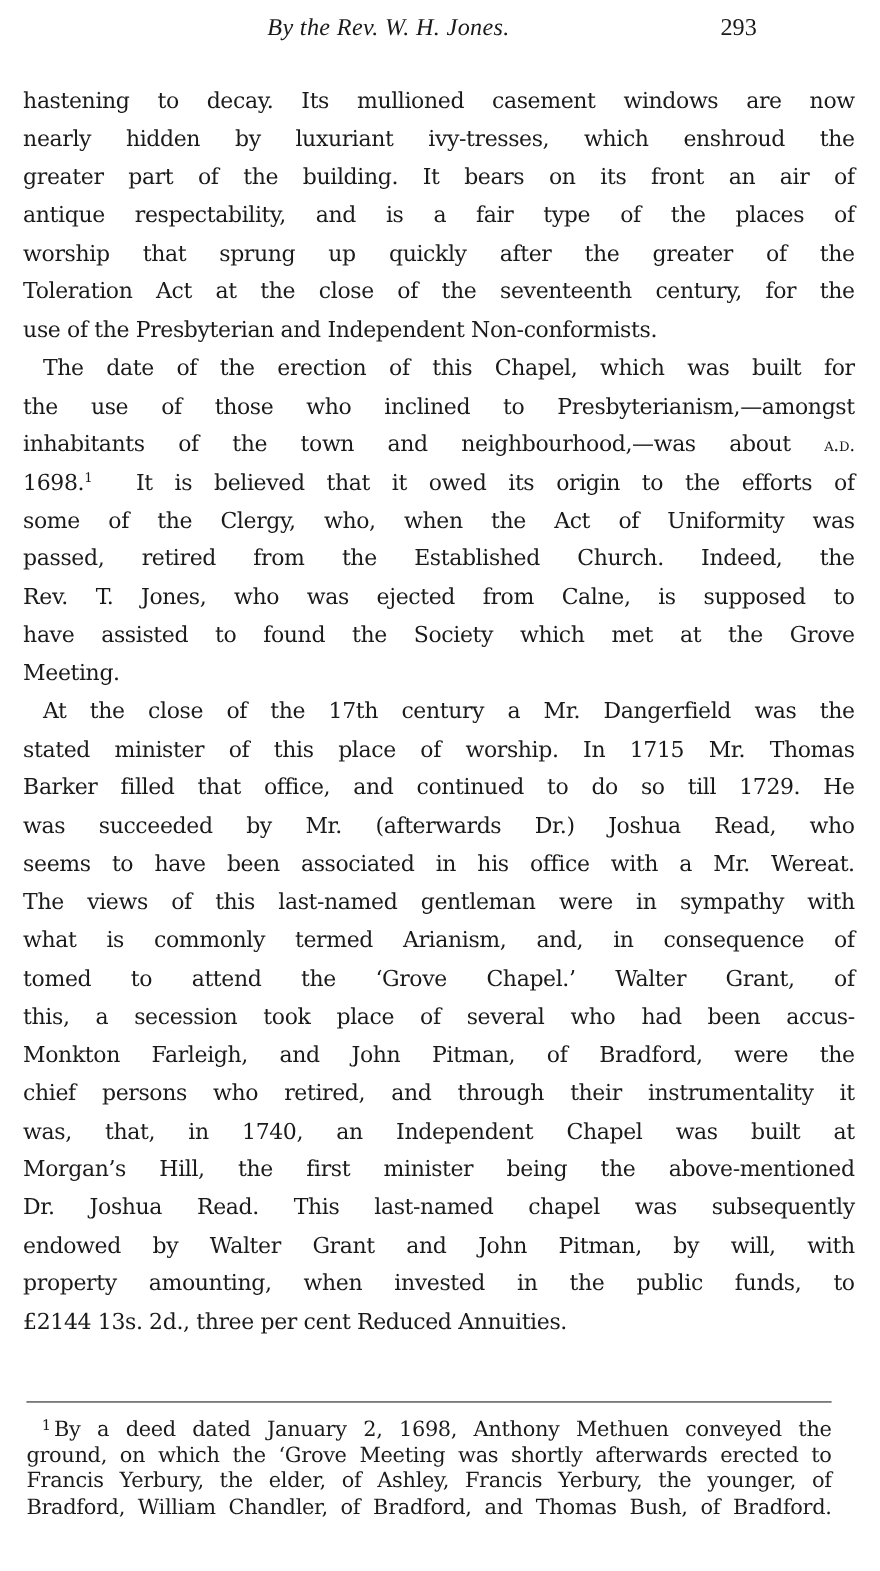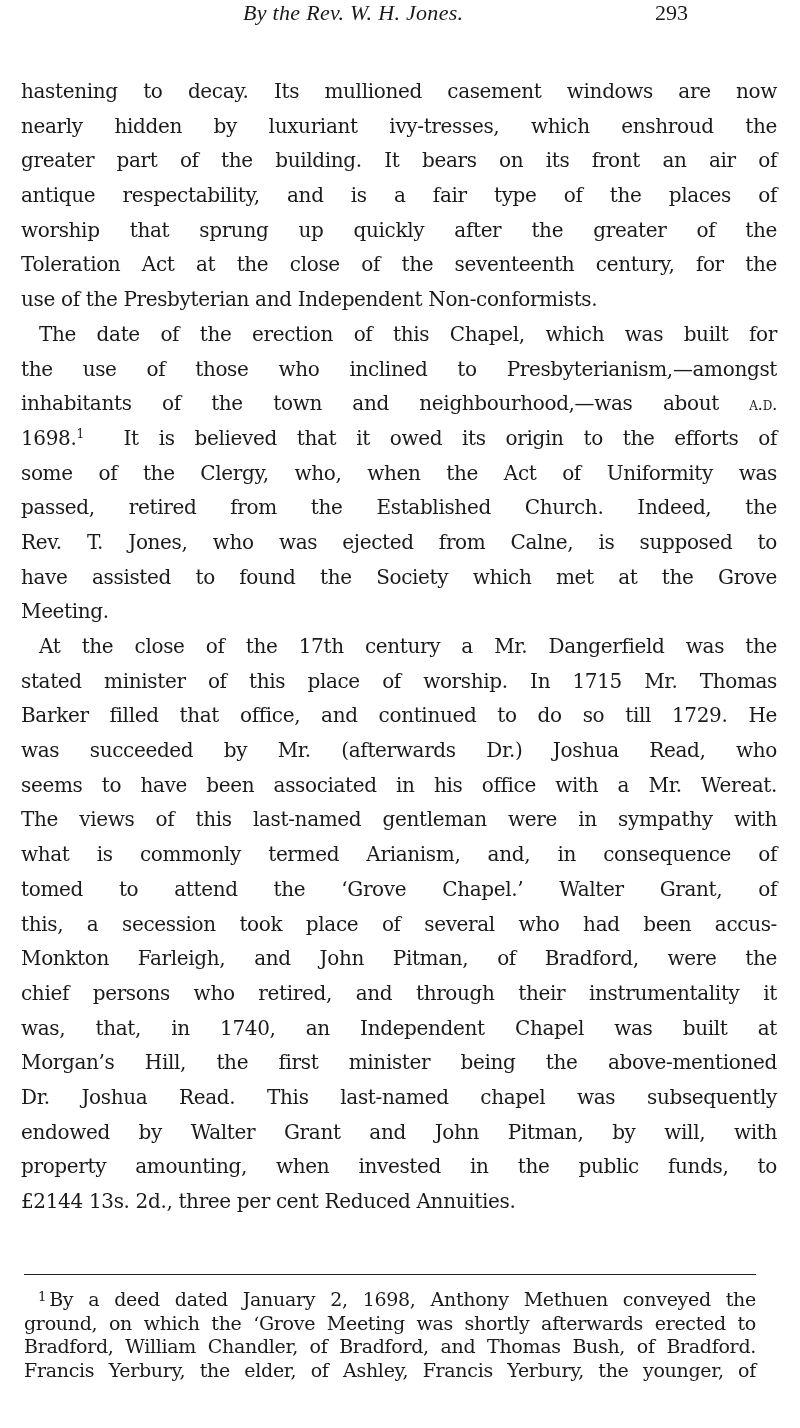--- a/index.html
+++ b/index.html
@@ -10,21 +10,21 @@
     body {
       width: 800px;
       height: 1428px;
       position: relative;
       overflow: hidden;
       color: #1a1a1a;
       font-family: "DejaVu Serif", "Liberation Serif", serif;
     }
     .running-head {
       position: absolute;
-      top: 0;
+      top: 12px;
       left: 0;
       width: 712px;
       height: 36px;
     }
     .running-title {
       position: absolute;
       left: 243px;
       top: 0;
       font-style: italic;
       font-size: 22px;
@@ -157,16 +157,16 @@
     <span class="line last">£2144 13s. 2d., three per cent Reduced Annuities.</span>
   </div>
 </main>
 
 <div class="rule"></div>
 
 <section class="footnotes">
   <div>
     <span class="fline indent"><span class="fn-mark">1</span><span>By a deed dated January 2, 1698, Anthony Methuen conveyed the</span></span>
     <span class="fline">ground, on which the ‘Grove Meeting was shortly afterwards erected to</span>
+    <span class="fline">Francis Yerbury, the elder, of Ashley, Francis Yerbury, the younger, of</span>
     <span class="fline last">Bradford, William Chandler, of Bradford, and Thomas Bush, of Bradford.</span>
-    <span class="fline">Francis Yerbury, the elder, of Ashley, Francis Yerbury, the younger, of</span>
   </div>
 </section>
 
 </body></html>

